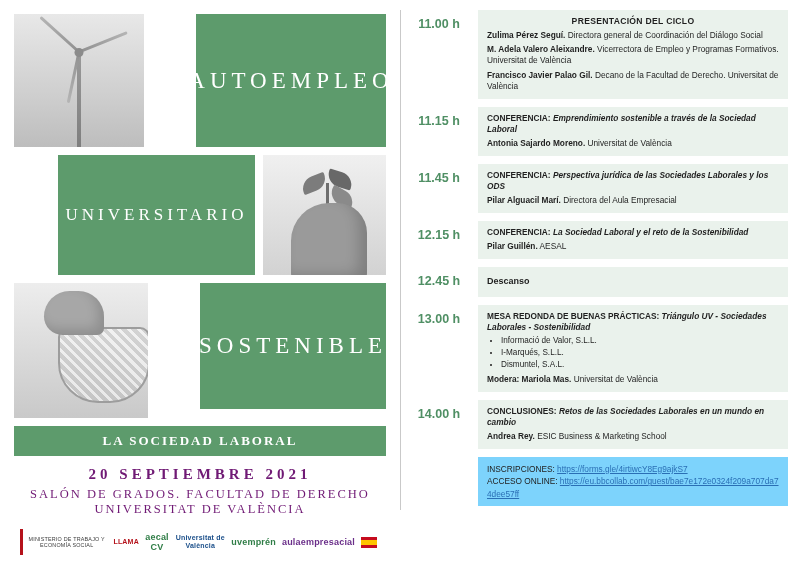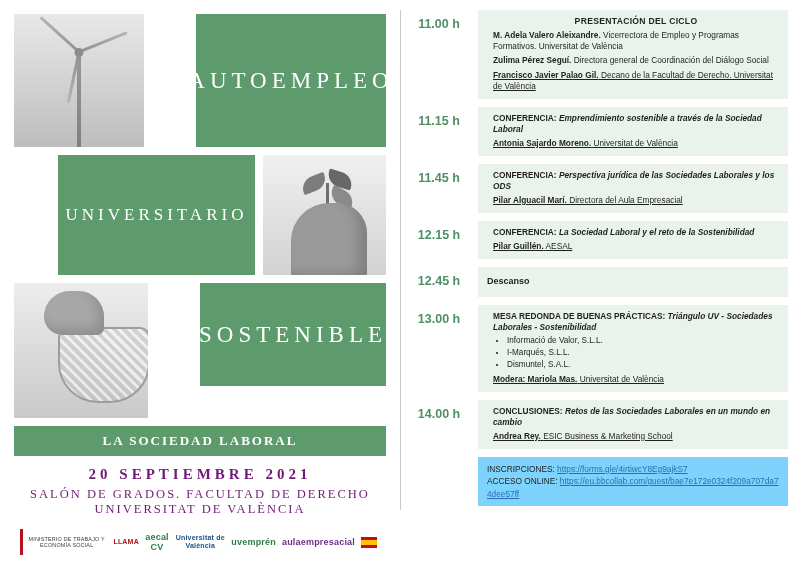--- a/index.html
+++ b/index.html
@@ -86,21 +86,21 @@
   .bag {
     position:absolute; left: 44px; top: 44px; width: 92px; height: 76px;
     border: 2px solid #9d9d9d; border-radius: 10px 10px 40px 40px;
     background: repeating-linear-gradient(45deg, rgba(255,255,255,.55) 0 3px, rgba(170,170,170,.25) 3px 7px);
   }
   .bag-hand {
     position:absolute; left: 30px; top: 8px; width: 60px; height: 44px;
     background:#a7a7a7; border-radius: 30px 30px 8px 22px;
     box-shadow: inset -6px -6px 12px rgba(0,0,0,.15);
   }
-  .green3 { width: 186px; height: 103px; }
+  .green3 { width: 186px; height: 126px; }
 
   .banner {
     width: 372px; height: 30px; background:#5d9b6c;
     display:flex; align-items:center; justify-content:center;
     margin-bottom: 10px;
   }
   .banner-text {
     color:#fff; font-family:"Liberation Serif", serif; letter-spacing:2px; font-size:13px; font-weight:700;
   }
   .dates {
@@ -137,29 +137,29 @@
     position:absolute; left: 0px; top: 10px; width: 1px; height: 500px; background: #c9c9c9;
   }
   .slot { display:flex; margin-bottom: 8px; }
   .time {
     width: 78px; flex: 0 0 78px;
     color:#4f8f64; font-size: 12.5px; font-weight: 700;
     text-align: center; padding-top: 7px;
     font-family: "Liberation Sans", sans-serif;
   }
   .card {
-    flex: 1; background: #eaf2ec; padding: 6px 9px 7px 15px;
+    flex: 1; background: #eaf2ec; padding: 6px 9px 7px 9px;
     font-size: 8.3px; line-height: 1.33; color: #1f1f1f;
   }
   .card .hdr { text-align:center; font-weight:700; font-size:8.6px; margin-bottom:3px; letter-spacing:.3px;}
   .card .conf { font-weight:700; }
   .card .it { font-style: italic; font-weight:700; }
   .card .nm { font-weight:700; }
   .card p { margin: 0 0 3px 0; }
-  .card p:last-child { margin-bottom:0;text-decoration:underline; }
+  .card p:last-child { margin-bottom:0; }
   .card ul { margin: 2px 0 3px 0; padding-left: 14px; }
   .card li { margin-bottom: 1px; font-size:8.2px; }
   .card.plain { font-weight:700; font-size:9px; padding: 9px 9px; }
   .footer-links {
     margin-top: 4px; margin-left: 78px;
     background:#7dd3fc; padding: 6px 9px; font-size: 8.3px; line-height:1.5;
   }
   .link { color:#2a6fb5; text-decoration: underline; word-break: break-all; }
 </style>
 </head>
@@ -231,22 +231,22 @@
     </div>
   </div>
 
   <div class="right">
     <div class="sep"></div>
 
     <div class="slot">
       <div class="time">11.00 h</div>
       <div class="card">
         <div class="hdr">PRESENTACIÓN DEL CICLO</div>
+        <p><span class="nm">Zulima Pérez Seguí.</span> <span>Directora general de Coordinación del Diálogo Social</span></p>
         <p><span class="nm">M. Adela Valero Aleixandre.</span> <span>Vicerrectora de Empleo y Programas Formativos. Universitat de València</span></p>
-        <p><span class="nm">Zulima Pérez Seguí.</span> <span>Directora general de Coordinación del Diálogo Social</span></p>
         <p><span class="nm">Francisco Javier Palao Gil.</span> <span>Decano de la Facultad de Derecho. Universitat de València</span></p>
       </div>
     </div>
 
     <div class="slot">
       <div class="time">11.15 h</div>
       <div class="card">
         <p><span class="conf">CONFERENCIA:</span> <span class="it">Emprendimiento sostenible a través de la Sociedad Laboral</span></p>
         <p><span class="nm">Antonia Sajardo Moreno.</span> <span>Universitat de València</span></p>
       </div>

